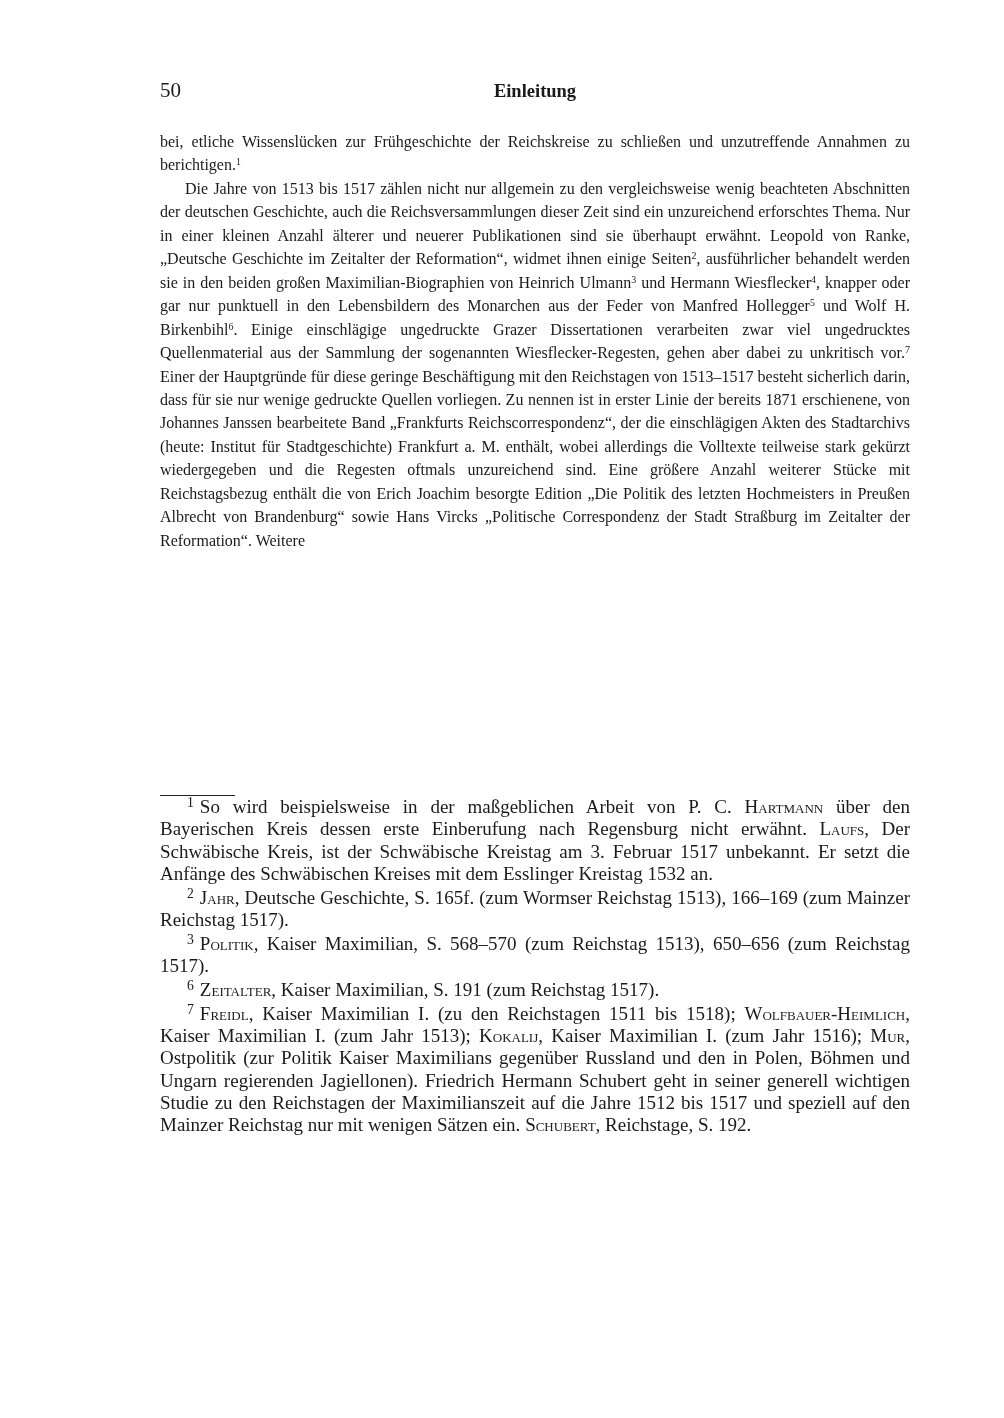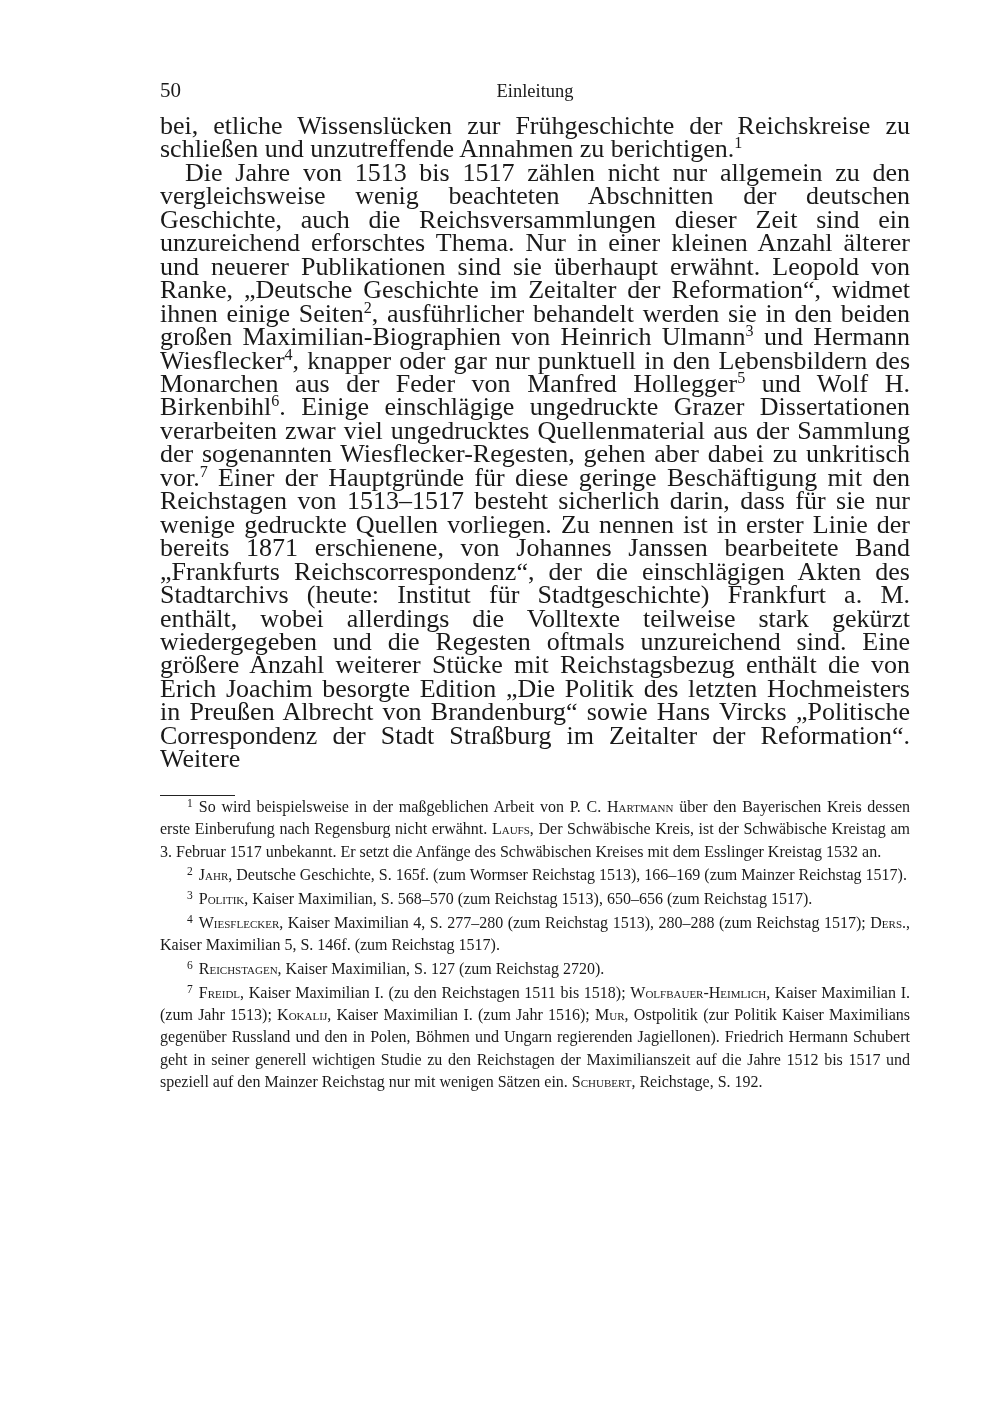--- a/index.html
+++ b/index.html
@@ -33,24 +33,25 @@
       font-size: 21px;
       text-align: center;
     }
     .header-title {
       position: absolute;
       left: 0;
       right: 0;
       top: 3px;
       text-align: center;
       font-size: 18.5px;
+      font-weight: bold;
     }
     .body-text {
-      margin-top: 6px;
-      font-size: 26px;
+      margin-top: 22px;
+      font-size: 16px;
       line-height: 23.45px;
       text-align: justify;
       hyphens: manual;
     }
     .body-text p {
       margin: 0;
     }
     .body-text p.indent {
       text-indent: 25px;
     }
@@ -65,21 +66,21 @@
       top: 795px;
       width: 75px;
       height: 0;
       border-top: 1px solid #222;
     }
     .footnotes {
       position: absolute;
       left: 160px;
       top: 796px;
       width: 750px;
-      font-size: 16px;
+      font-size: 19px;
       line-height: 22.3px;
       text-align: justify;
     }
     .footnote {
       margin: 0 0 1.5px 0;
       text-indent: 27px;
     }
     .fn-mark {
       font-size: 0.72em;
       vertical-align: 0.45em;
@@ -104,16 +105,15 @@
     <p class="indent"><span>Die Jahre von 1513 bis 1517 zählen nicht nur allgemein zu den vergleichs­weise wenig beachteten Abschnitten der deutschen Geschichte, auch die Reichs­versammlungen dieser Zeit sind ein unzureichend erforschtes Thema. Nur in einer kleinen Anzahl älterer und neuerer Publikationen sind sie überhaupt erwähnt. Leopold von Ranke, „Deutsche Geschichte im Zeitalter der Refor­mation“, widmet ihnen einige Seiten</span><sup>2</sup><span>, ausführlicher behandelt werden sie in den beiden großen Maximilian-Biographien von Heinrich Ulmann</span><sup>3</sup><span> und Her­mann Wiesflecker</span><sup>4</sup><span>, knapper oder gar nur punktuell in den Lebensbildern des Monarchen aus der Feder von Manfred Hollegger</span><sup>5</sup><span> und Wolf H. Birkenbihl</span><sup>6</sup><span>. Einige einschlägige ungedruckte Grazer Dissertationen verarbeiten zwar viel ungedrucktes Quellenmaterial aus der Sammlung der sogenannten Wiesflecker-Regesten, gehen aber dabei zu unkritisch vor.</span><sup>7</sup><span> Einer der Hauptgründe für diese geringe Beschäftigung mit den Reichstagen von 1513–1517 besteht sicherlich darin, dass für sie nur wenige gedruckte Quellen vorliegen. Zu nennen ist in erster Linie der bereits 1871 erschienene, von Johannes Janssen bearbeitete Band „Frankfurts Reichscorrespondenz“, der die einschlägigen Akten des Stadtarchivs (heute: Institut für Stadtgeschichte) Frankfurt a. M. enthält, wobei allerdings die Volltexte teilweise stark gekürzt wiedergegeben und die Regesten oftmals unzureichend sind. Eine größere Anzahl weiterer Stücke mit Reichstagsbezug enthält die von Erich Joachim besorgte Edition „Die Politik des letzten Hoch­meisters in Preußen Albrecht von Brandenburg“ sowie Hans Vircks „Politische Correspondenz der Stadt Straßburg im Zeitalter der Reformation“. Weitere</span></p>
   </div>
 </div>
 
 <div class="footnote-rule"></div>
 
 <div class="footnotes">
   <p class="footnote"><span class="fn-mark">1</span><span>So wird beispielsweise in der maßgeblichen Arbeit von P. C. </span><span class="sc">Hartmann</span><span> über den Bayerischen Kreis dessen erste Einberufung nach Regensburg nicht erwähnt. </span><span class="sc">Laufs</span><span>, Der Schwäbische Kreis, ist der Schwäbische Kreistag am 3. Februar 1517 unbekannt. Er setzt die Anfänge des Schwäbischen Kreises mit dem Esslinger Kreistag 1532 an.</span></p>
   <p class="footnote"><span class="fn-mark">2</span><span class="sc">Jahr</span><span>, Deutsche Geschichte, S. 165f. (zum Wormser Reichstag 1513), 166–169 (zum Mainzer Reichstag 1517).</span></p>
   <p class="footnote"><span class="fn-mark">3</span><span class="sc">Politik</span><span>, Kaiser Maximilian, S. 568–570 (zum Reichstag 1513), 650–656 (zum Reichstag 1517).</span></p>
-  <p class="footnote"><span class="fn-mark">4</span><span class="sc">Wiesflecker</span><span>, Kaiser Maximilian 4, S. 277–280 (zum Reichstag 1513), 280–288 (zum Reichstag 1517); </span><span class="sc">Ders</span><span>., Kaiser Maximilian 5, S. 146f. (zum Reichstag 1517).</span></p>
-  <p class="footnote"><span class="fn-mark">6</span><span class="sc">Reichstagen</span><span>, Kaiser Maximilian, S. 127 (zum Reichstag 2720).</span></p>
+  <p class="footnote"><span class="fn-mark">6</span><span class="sc">Zeitalter</span><span>, Kaiser Maximilian, S. 191 (zum Reichstag 1517).</span></p>
   <p class="footnote"><span class="fn-mark">7</span><span class="sc">Freidl</span><span>, Kaiser Maximilian I. (zu den Reichstagen 1511 bis 1518); </span><span class="sc">Wolfbauer-Heimlich</span><span>, Kaiser Maximilian I. (zum Jahr 1513); </span><span class="sc">Kokalij</span><span>, Kaiser Maximilian I. (zum Jahr 1516); </span><span class="sc">Mur</span><span>, Ostpolitik (zur Politik Kaiser Maximilians gegenüber Russland und den in Polen, Böhmen und Ungarn regierenden Jagiellonen). Friedrich Hermann Schu­bert geht in seiner generell wichtigen Studie zu den Reichstagen der Maximilianszeit auf die Jahre 1512 bis 1517 und speziell auf den Mainzer Reichstag nur mit wenigen Sätzen ein. </span><span class="sc">Schubert</span><span>, Reichstage, S. 192.</span></p>
 </div>
 
 </body></html>

